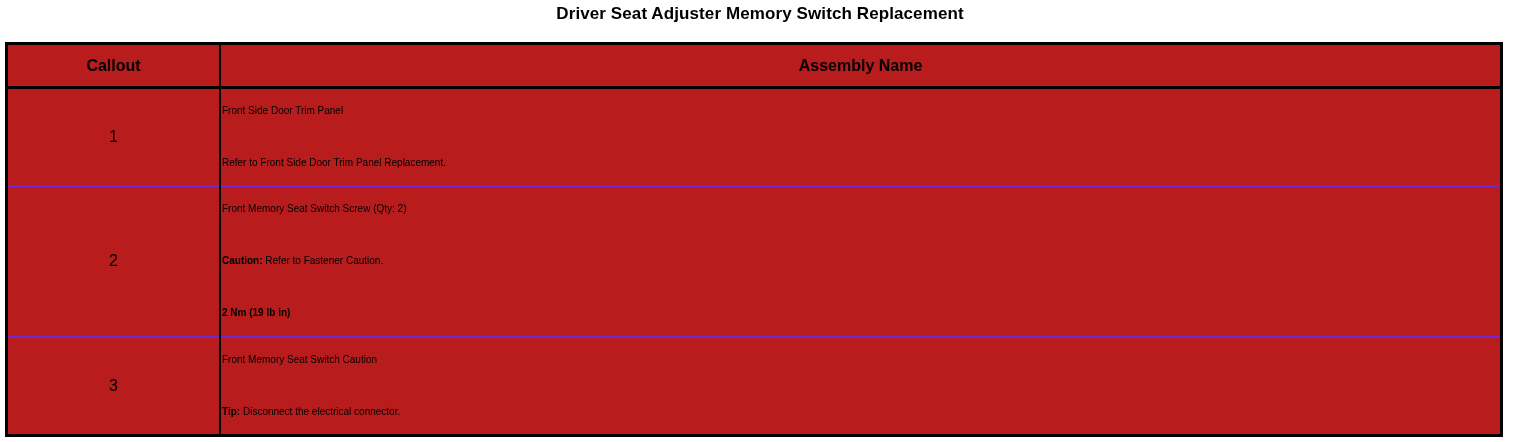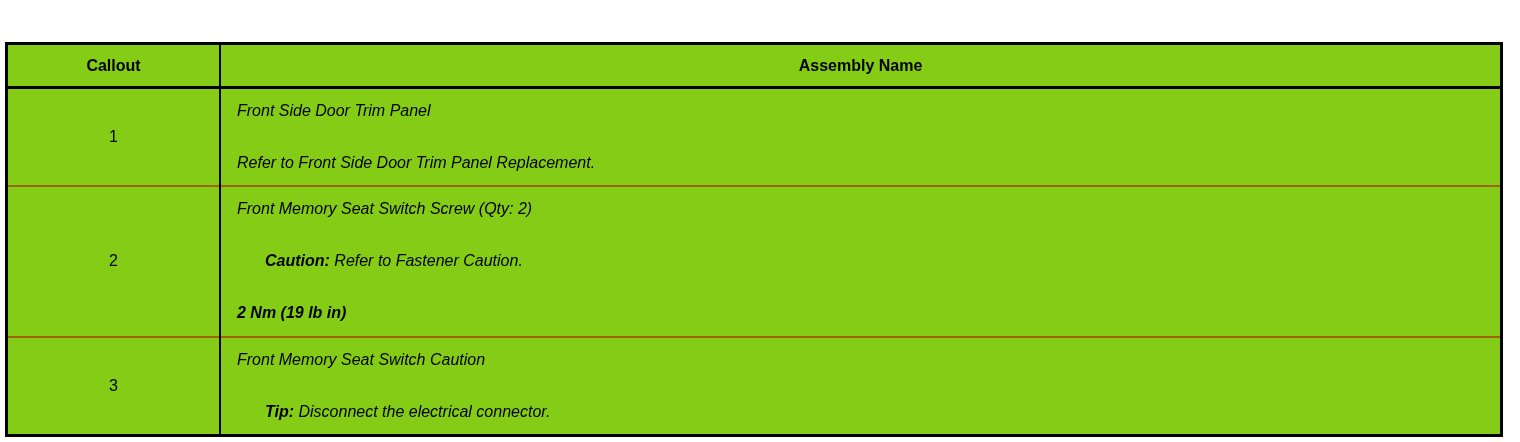--- a/index.html
+++ b/index.html
@@ -32,21 +32,21 @@
     white-space: nowrap;
   }
   .table-wrap {
     position: absolute;
     left: 5px;
     top: 42px;
     width: 1498px;
     height: 395px;
     border: 3px solid #000000;
     box-sizing: border-box;
-    background: #84cc16;
+    background: #b91c1c;
   }
   table.spec {
     border-collapse: collapse;
     table-layout: fixed;
     width: 100%;
     height: 100%;
   }
   table.spec td, table.spec th {
     padding: 0;
     margin: 0;
@@ -71,48 +71,47 @@
   
   tr.body-row > td.callout-cell {
     border-right: 2px solid #000000;
     text-align: center;
     vertical-align: middle;
     font-size: 16px;
     font-weight: normal;
   }
   tr.body-row > td.name-cell {
     vertical-align: top;
-    padding: 12px 0 12px 16px;
-    font-size: 16px;
-    font-style: italic;
+    padding: 12px 0 12px 1px;
+    font-size: 10px;
   }
   tr.body-row.sep > td {
-    border-top: 2px solid #a16207;
+    border-top: 2px solid #6d28d9;
   }
 
   .line {
     line-height: 20px;
     white-space: nowrap;
   }
   .line + .line {
     margin-top: 32px;
   }
   .bold {
     font-weight: bold;
-    margin-left: 28px;
   }
   .all-bold {
     font-weight: bold;
   }
 </style>
 </head>
 <body>
 
 <div class="page">
 
+  <div class="doc-title">Driver Seat Adjuster Memory Switch Replacement</div>
 
   <div class="table-wrap">
     <table class="spec">
       <colgroup>
         <col class="c-callout">
         <col class="c-name">
       </colgroup>
       <thead>
         <tr class="head-row">
           <th class="callout-head">Callout</th>

